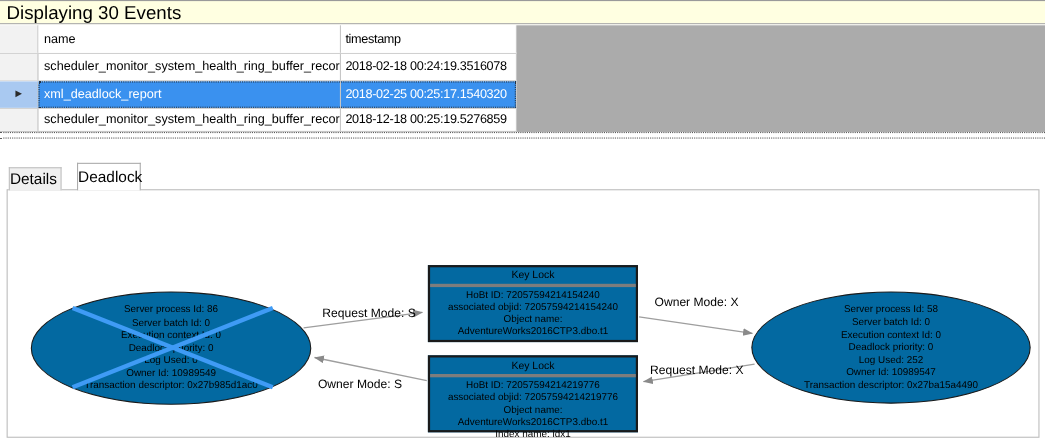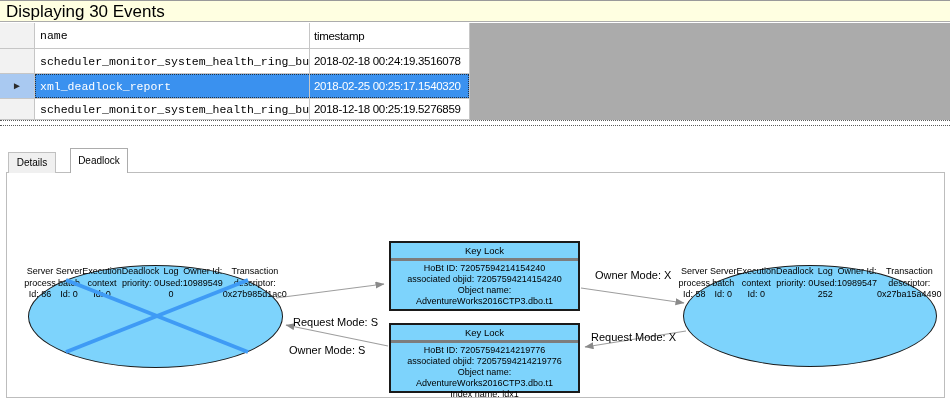--- a/index.html
+++ b/index.html
@@ -18,21 +18,21 @@
   .grid{position:absolute;left:0;top:23px;width:470px;}
   .gray-fill{
     position:absolute;left:470px;top:23px;width:480px;height:97px;
     background:var(--empty-area-gray,#ABABAB);
   }
   .trow{position:absolute;left:0;display:flex;width:470px;box-sizing:border-box;
     border-bottom:1px solid #C6C6C6;background:#fff;font-size:11.5px;}
   .cell{box-sizing:border-box;border-right:1px solid #C6C6C6;overflow:hidden;
     white-space:nowrap;display:flex;align-items:center;}
   .cell.sel{width:35px;background:#F2F2F2;justify-content:center;}
-  .cell.name{width:275px;padding-left:5px;font-family:Liberation Mono, monospace;}
+  .cell.name{width:275px;padding-left:5px;}
   .cell.ts{width:160px;padding-left:4px;letter-spacing:-0.3px;}
   .trow.hdr .cell{background:#fff;}
   .trow.hdr .cell.sel{background:#F2F2F2;}
   .trow.selected .cell.name,.trow.selected .cell.ts{
     background:var(--selection-bg,#3A91EF);color:#fff;}
   .trow.selected .cell.sel{background:var(--selection-selector-bg,#A9C9F1);}
   .arrow-glyph{font-size:10px;color:#2b2b2b;line-height:1;}
   .focus-rect{position:absolute;left:35px;top:0;width:434px;height:100%;
     border:1px dotted #223244;pointer-events:none;box-sizing:border-box;}
   
@@ -40,60 +40,60 @@
     position:absolute;left:0;top:120px;width:950px;height:6px;background:#fff;
     border-top:1px dotted #5a5a5a;border-bottom:1px dotted #5a5a5a;box-sizing:border-box;
   }
   
   .event-bar{
     position:absolute;left:0;top:126px;width:950px;height:21px;
     font-size:12px;line-height:20px;padding-left:7px;box-sizing:border-box;background:#fff;
   }
   
   .tabstrip{position:absolute;left:0;top:147px;width:950px;height:26px;}
-  .tab{position:absolute;box-sizing:border-box;font-size:10px;text-align:center;cursor:default;}
+  .tab{position:absolute;box-sizing:border-box;font-size:14px;cursor:default;}
   .tab.inactive{
     left:8px;top:5px;height:21px;width:48px;line-height:19px;
     background:#F0F0F0;border:1px solid #C0C0C0;border-bottom:none;z-index:4;
   }
   .tab.active{
     left:56px;top:1px;height:25px;width:58px;line-height:23px;
     background:#fff;border:1px solid #ACACAC;border-bottom:none;z-index:6;margin-left:14px;
   }
   
   .panel{
     position:absolute;left:6px;top:172px;width:939px;height:226px;
     background:#fff;border:1px solid #BDBDBD;box-sizing:border-box;z-index:1;
   }
   .edges-svg,.cross-svg{position:absolute;left:0;top:0;width:950px;height:400px;pointer-events:none;}
   .edges-svg{z-index:2;}
   .cross-svg{z-index:4;}
   .edges-svg line{stroke:var(--edge-line-gray,#9E9E9E);stroke-width:1.2;}
   .edges-svg .arrhead{fill:#8A8A8A;}
   .cross-svg line{stroke:var(--victim-cross-blue,#3F9BF5);stroke-width:4;}
-  .node{position:absolute;z-index:3;background:#7dd3fc;box-sizing:border-box;}
+  .node{position:absolute;z-index:3;background:#0369a1;box-sizing:border-box;}
   .ellipse{
     border:1.5px solid #1a1a1a;border-radius:50%;
     font-size:9px;line-height:11.5px;text-align:center;
-    display:flex;flex-direction:row;justify-content:center;
+    display:flex;flex-direction:column;justify-content:center;
   }
   .ellipse-left{left:28px;top:265px;width:255px;height:103px;}
   .ellipse-right{left:683px;top:265px;width:254px;height:102px;}
   .lockbox{left:389px;width:191px;height:70px;border:2px solid #1a1a1a;}
   .lockbox-top{top:241px;}
   .lockbox-bottom{top:323px;}
   .lockbox .title{
     height:15px;border-bottom:3px solid #7d7d7d;
     font-size:9.5px;line-height:15px;text-align:center;
   }
   .lockbox .body{font-size:9px;line-height:11px;text-align:center;padding-top:2px;}
   .edge-label{
     position:absolute;z-index:5;font-size:11px;line-height:13px;white-space:nowrap;
   }
-  .lbl-request-s{left:293px;top:279px;margin-top:37px;}
+  .lbl-request-s{left:293px;top:279px;}
   .lbl-owner-s{left:289px;top:323px;margin-top:21px;}
   .lbl-owner-x{left:595px;top:269px;}
   .lbl-request-x{left:591px;top:331px;}
 </style>
 </head>
 <body>
 
 <div id="app">
 
   <div class="info-bar">Displaying 30 Events</div>

